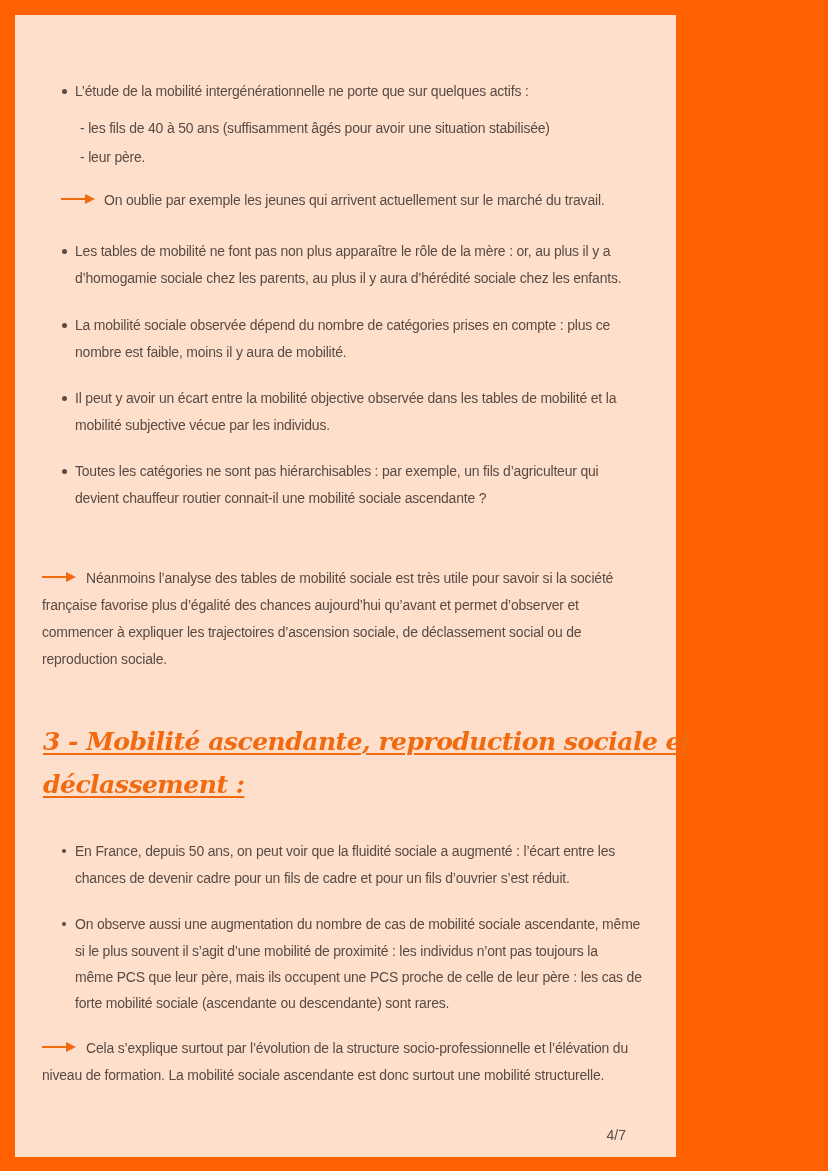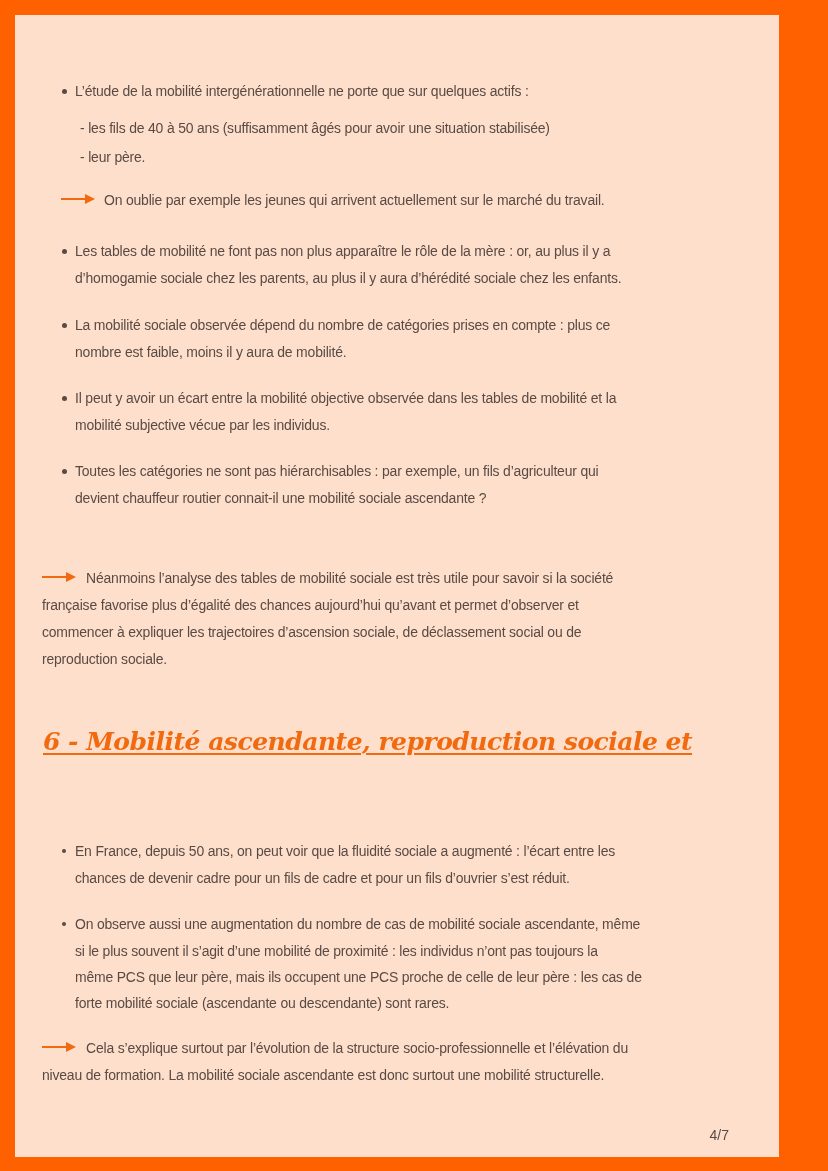--- a/index.html
+++ b/index.html
@@ -6,21 +6,21 @@
     body {
       width: 828px; height: 1171px;
       background: #ff6100;
       position: relative;
       overflow: hidden;
       font-family: "Liberation Sans", "DejaVu Sans", sans-serif;
     }
     .page {
       position: absolute;
       left: 15px; top: 15px;
-      width: 764px; height: 1142px;
+      width: 661px; height: 1142px;
       background: #fddfcb;
     }
     .txt {
       position: absolute;
       color: #5a4a44;
       font-size: 15.5px;
       line-height: 27px;
       letter-spacing: -0.2px;
       white-space: nowrap;
       transform-origin: left top;
@@ -92,21 +92,22 @@
 
   <svg class="arrow" style="left:27px; top:557px;" viewBox="0 0 34 10">
     <line x1="0" y1="5" x2="27" y2="5" stroke="#f26a10" stroke-width="2"></line>
     <polygon points="24,0 34,5 24,10" fill="#f26a10"></polygon>
   </svg>
   <div class="txt" style="left:71px; top:549px; transform:scaleX(0.9);">Néanmoins l’analyse des tables de mobilité sociale est très utile pour savoir si la société</div>
   <div class="txt" style="left:27px; top:576px; transform:scaleX(0.9);">française favorise plus d’égalité des chances aujourd’hui qu’avant et permet d’observer et</div>
   <div class="txt" style="left:27px; top:603px; transform:scaleX(0.9);">commencer à expliquer les trajectoires d’ascension sociale, de déclassement social ou de</div>
   <div class="txt" style="left:27px; top:630px; transform:scaleX(0.9);">reproduction sociale.</div>
 
-  <div class="heading" style="top:705px;">6 - Mobilité ascendante, reproduction sociale et</div>
+  <div class="heading" style="top:705px;">3 - Mobilité ascendante, reproduction sociale et</div>
+  <div class="heading" style="top:748px;">déclassement :</div>
 
   <span class="bullet-dot" style="left:47px; top:834px; width:4px; height:4px;"></span>
   <div class="txt" style="left:60px; top:822px; transform:scaleX(0.9);">En France, depuis 50 ans, on peut voir que la fluidité sociale a augmenté : l’écart entre les</div>
   <div class="txt" style="left:60px; top:849px; transform:scaleX(0.9);">chances de devenir cadre pour un fils de cadre et pour un fils d’ouvrier s’est réduit.</div>
 
   <span class="bullet-dot" style="left:47px; top:907px; width:4px; height:4px;"></span>
   <div class="txt" style="left:60px; top:895px; transform:scaleX(0.9);">On observe aussi une augmentation du nombre de cas de mobilité sociale ascendante, même</div>
   <div class="txt" style="left:60px; top:922px; transform:scaleX(0.9);">si le plus souvent il s’agit d’une mobilité de proximité : les individus n’ont pas toujours la</div>
   <div class="txt" style="left:60px; top:948px; transform:scaleX(0.9);">même PCS que leur père, mais ils occupent une PCS proche de celle de leur père : les cas de</div>
   <div class="txt" style="left:60px; top:974px; transform:scaleX(0.9);">forte mobilité sociale (ascendante ou descendante) sont rares.</div>

